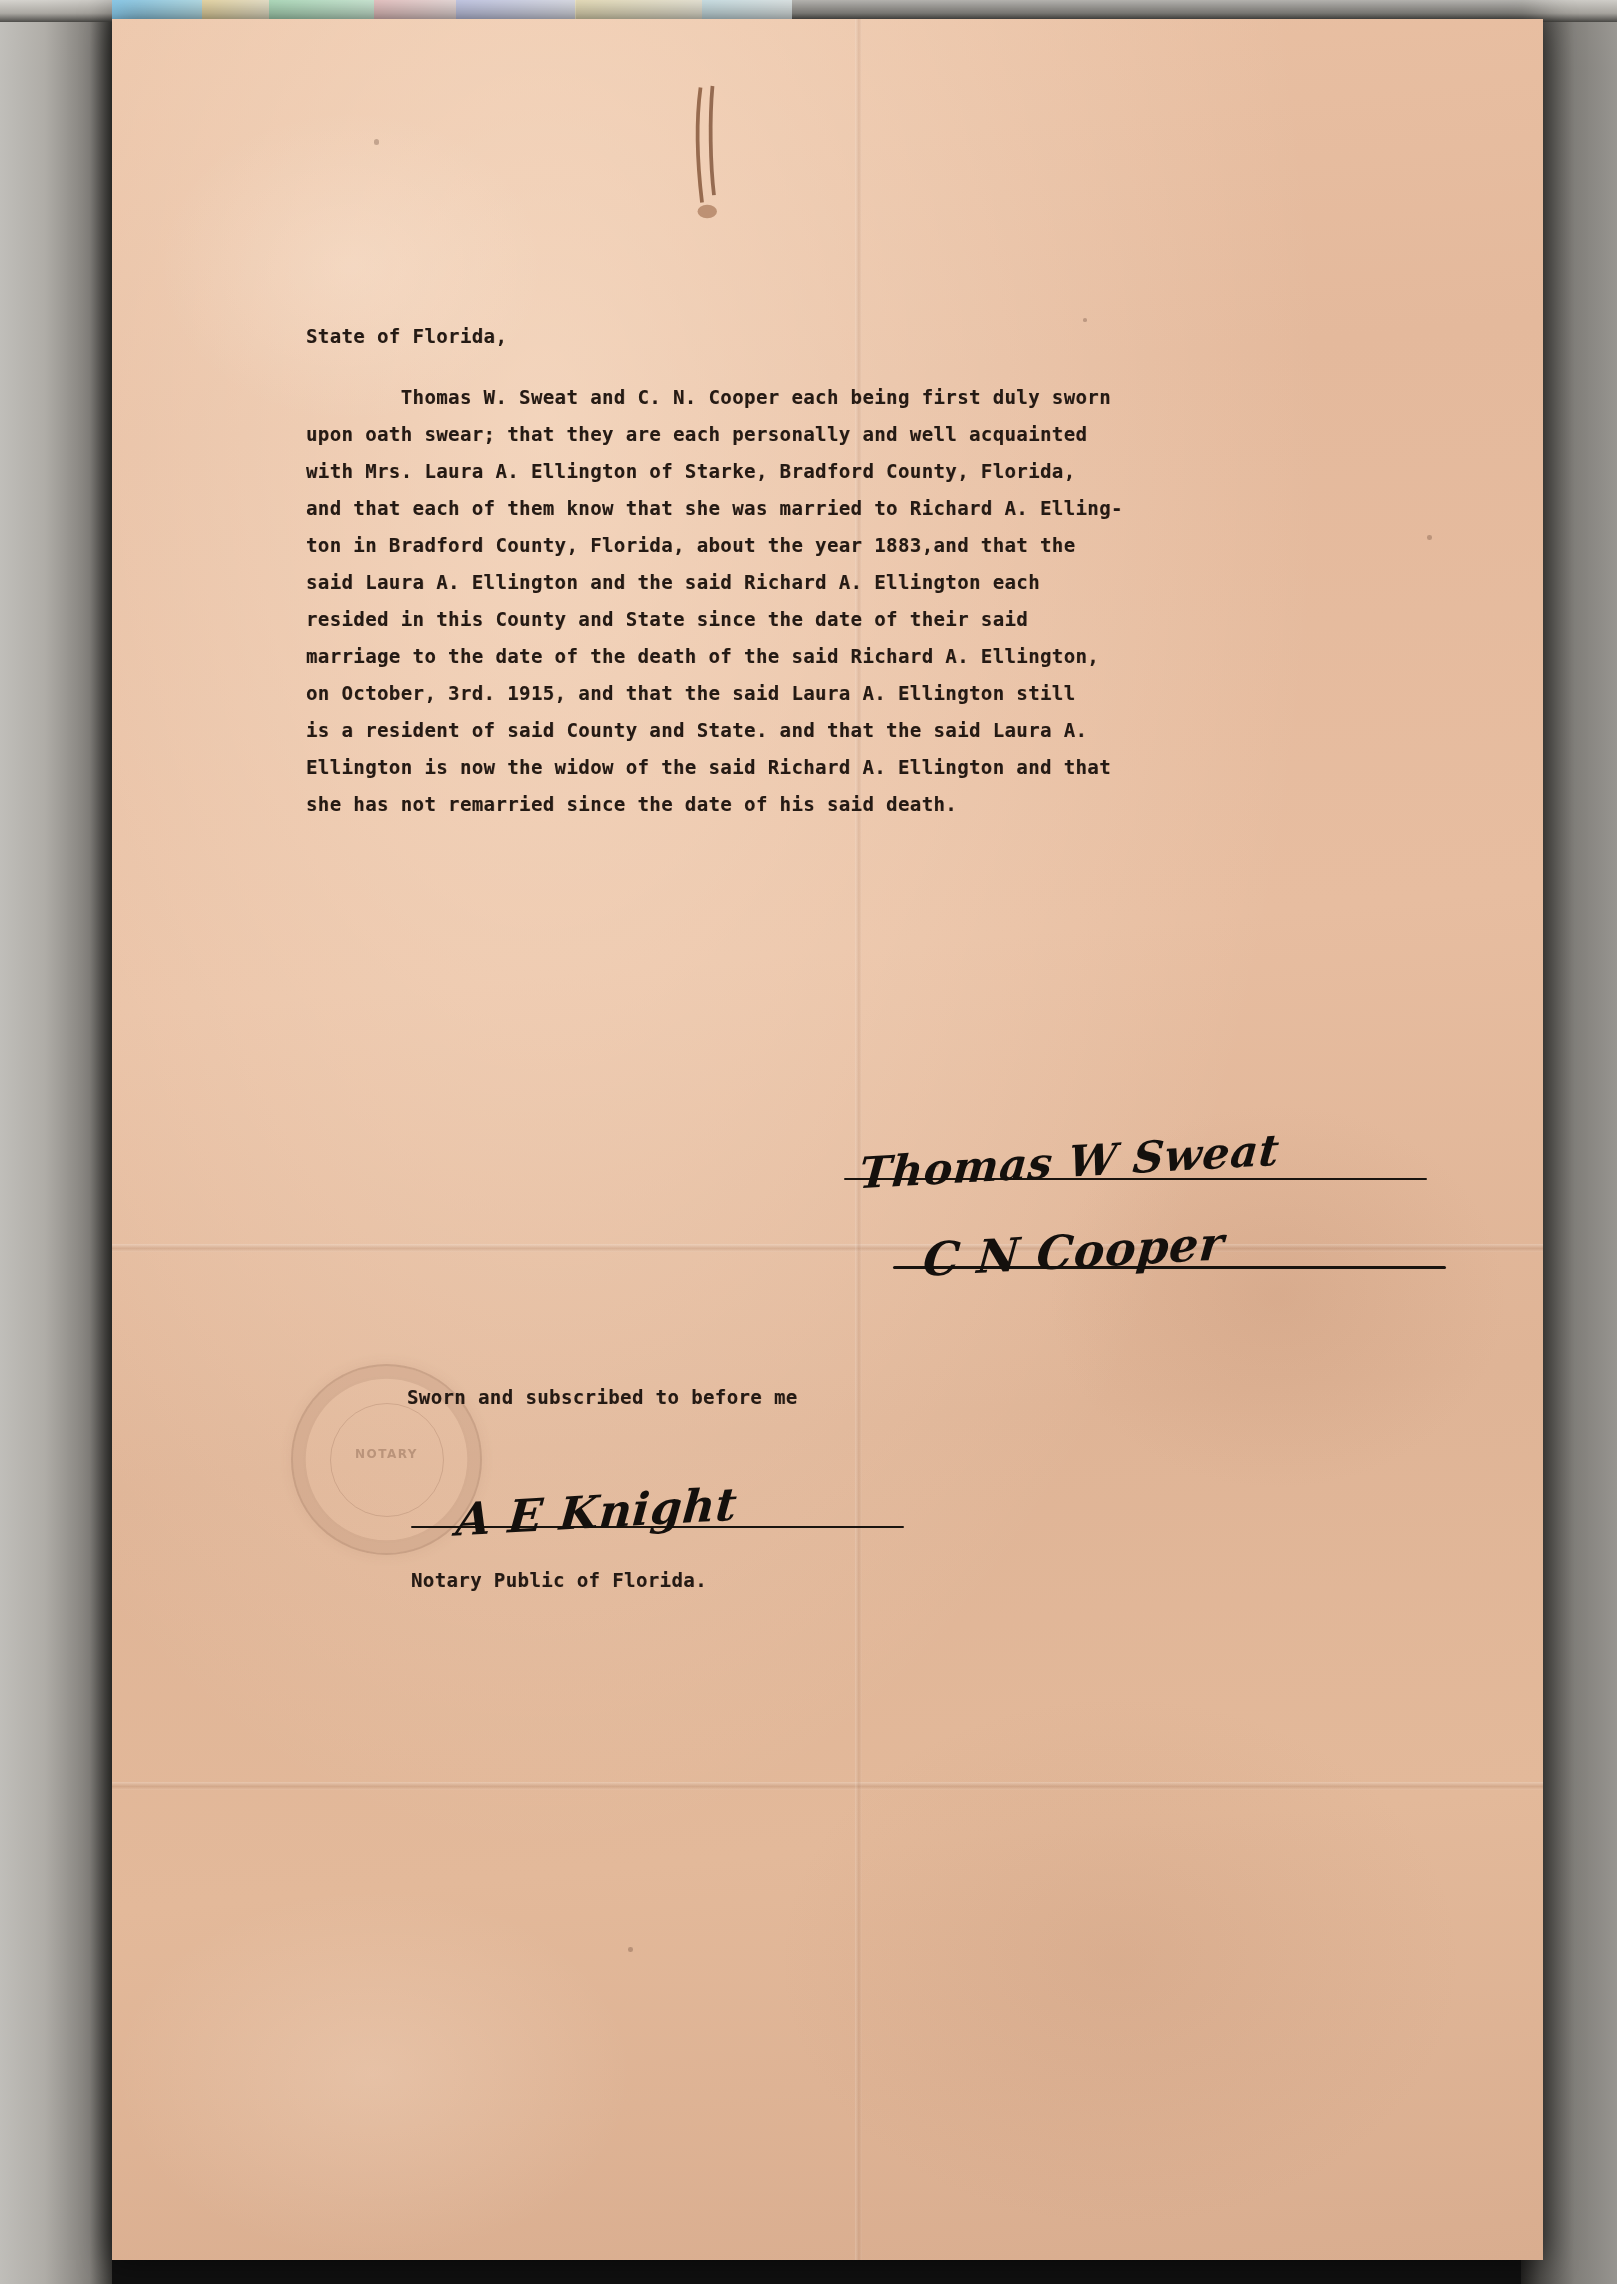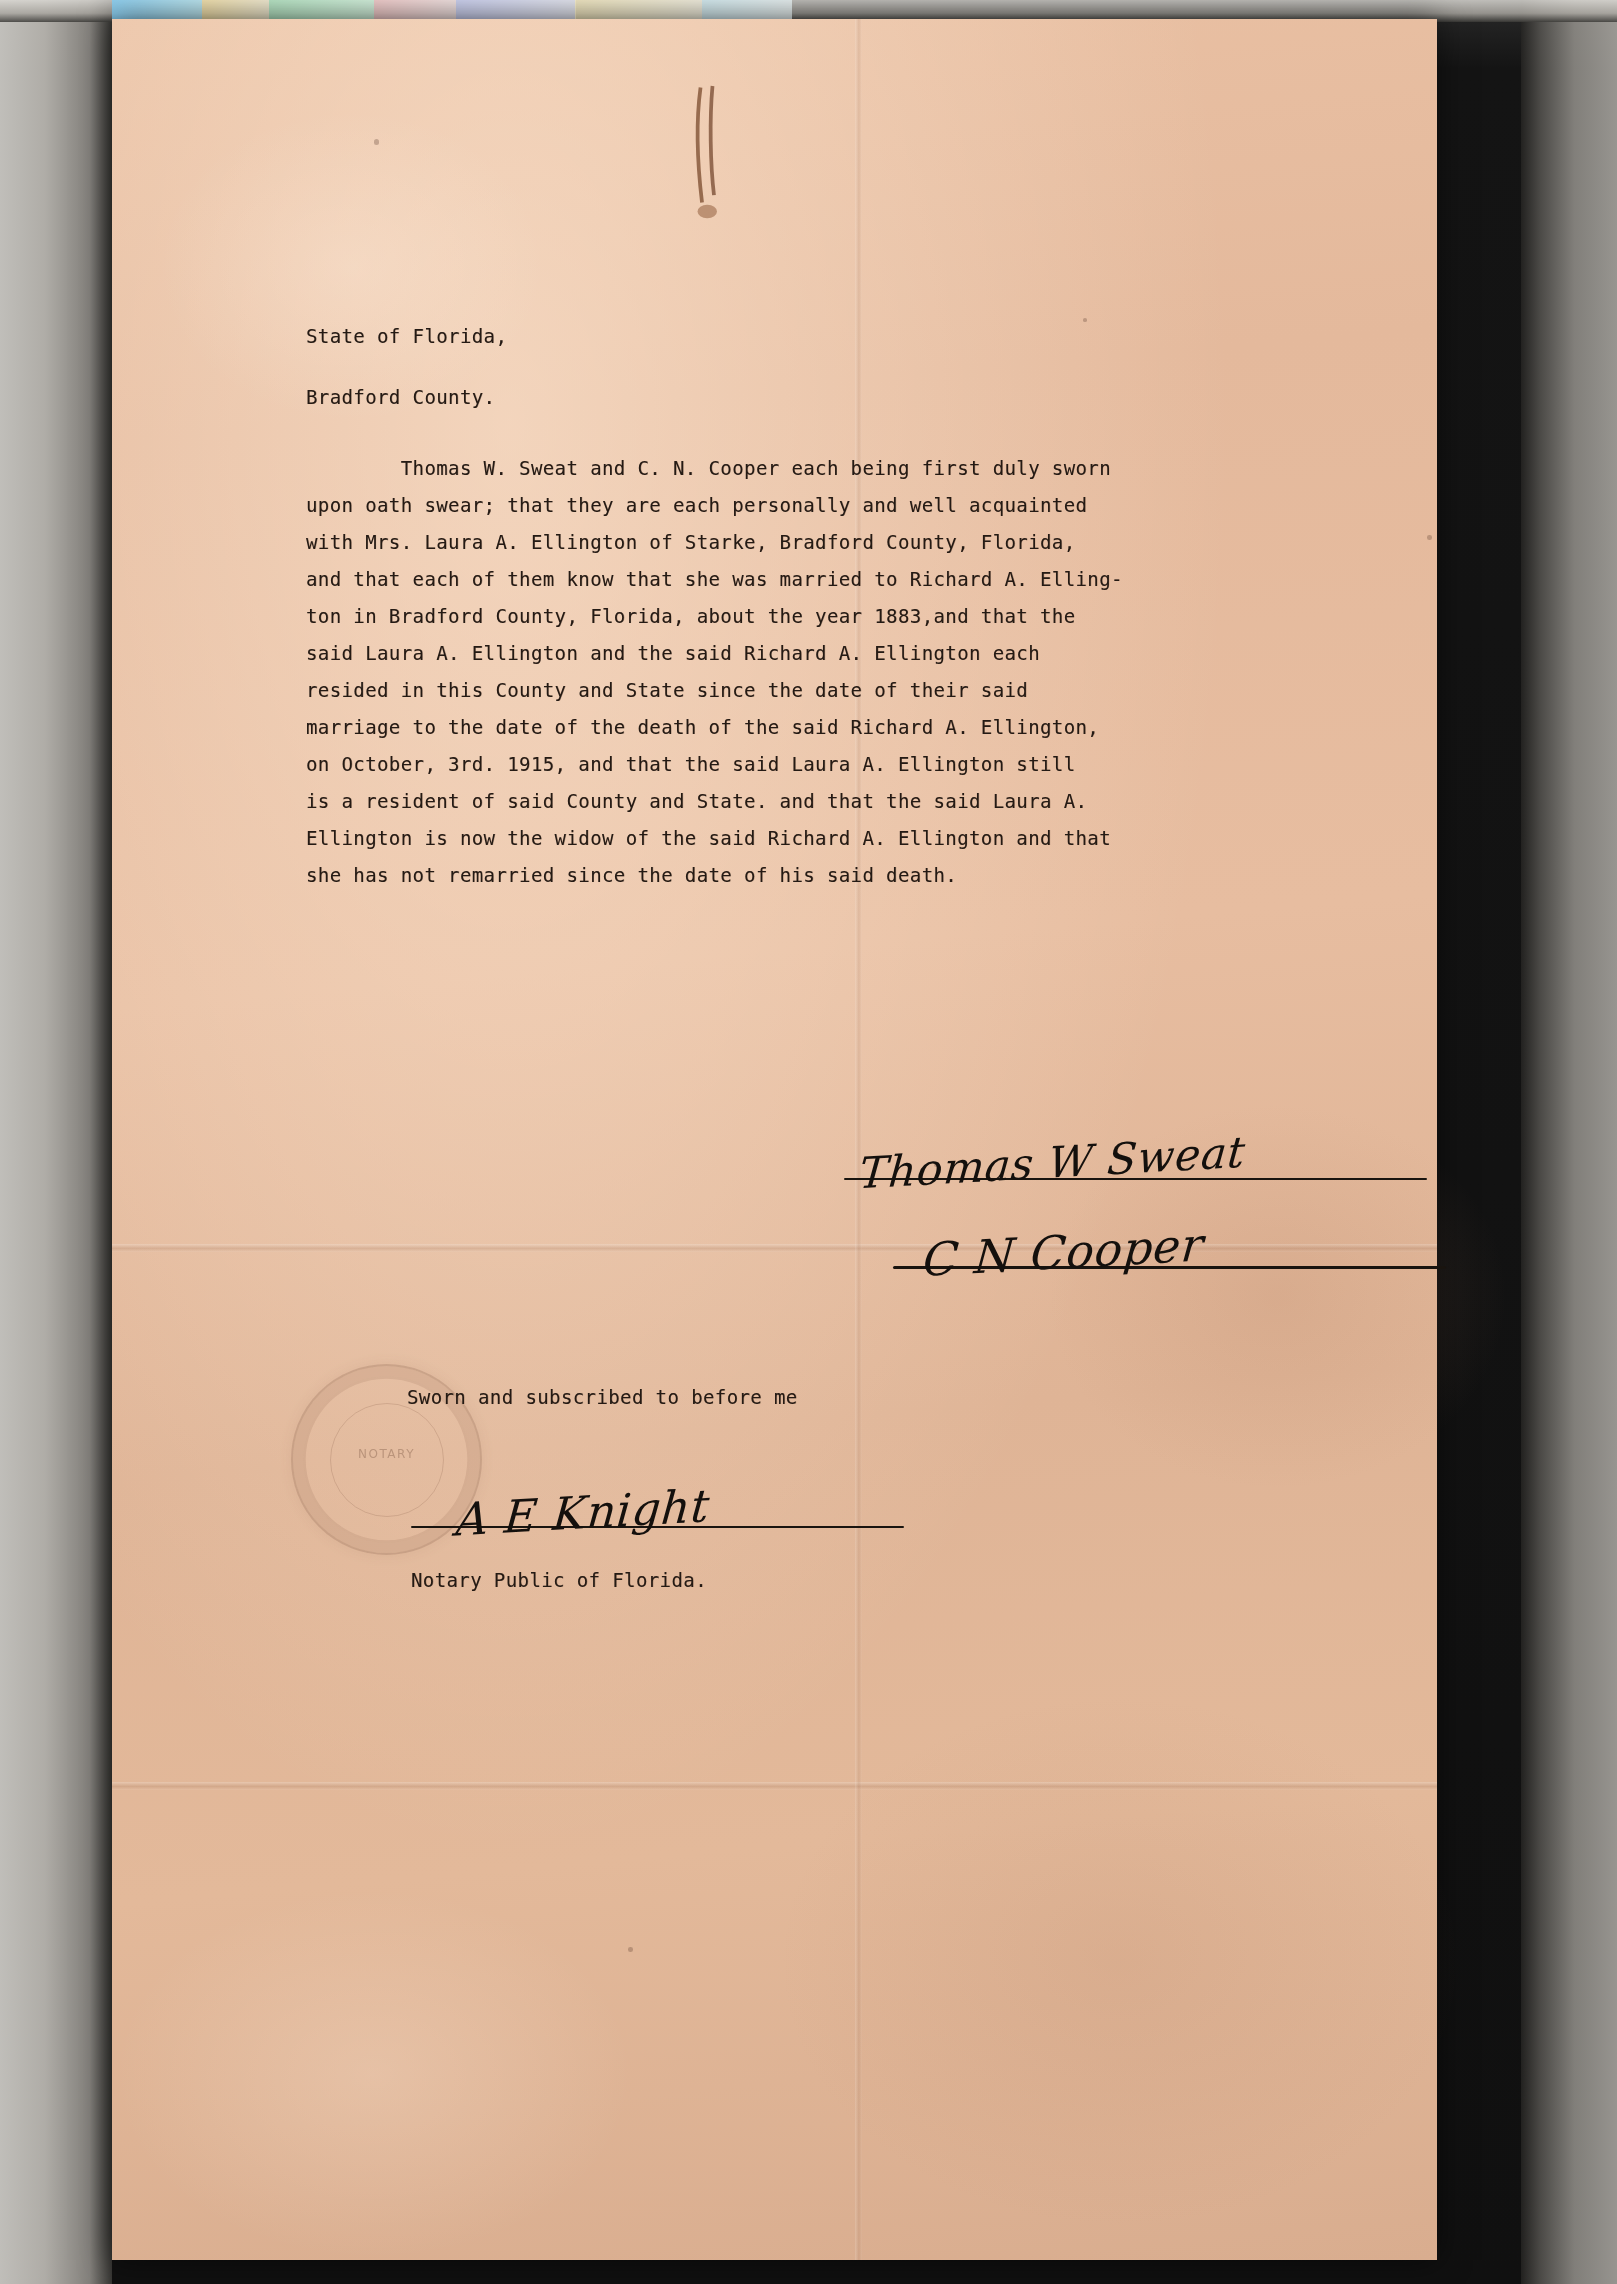--- a/index.html
+++ b/index.html
@@ -50,26 +50,27 @@
     top: 0;
     height: 19.4px;
     opacity: 0.75;
   }
 
   
   #document-page {
     position: absolute;
     left: 112px;
     top: 19.4px;
-    width: 1325px;
+    width: 1431px;
     height: 2241px;
     background:
       radial-gradient(ellipse at 30% 18%, rgba(255,235,215,0.55) 0%, rgba(255,235,215,0) 55%),
       linear-gradient(175deg, #e9c0a3 0%, #e4b99c 18%, #e7bda0 42%, #dfb496 62%, #e3b99a 80%, #d9ad8f 100%);
     box-shadow: 0 0 30px rgba(0,0,0,0.55);
+    font-weight: bold;
   }
   
   .mottle {
     position: absolute;
     border-radius: 50%;
     pointer-events: none;
   }
   
   .fold {
     position: absolute;
@@ -228,21 +229,20 @@
   </svg>
 
   <div class="speck" style="left:262px;top:120px;width:5.2px;height:5.2px;"></div>
   <div class="speck" style="left:1315px;top:516px;width:4.5px;height:4.5px;"></div>
   <div class="speck" style="left:822px;top:1143px;width:4.5px;height:4.5px;"></div>
   <div class="speck" style="left:516px;top:1928px;width:4.5px;height:4.5px;"></div>
   <div class="speck" style="left:971px;top:299px;width:3.7px;height:3.7px;"></div>
 
   <div id="typed-body">
     <div class="head-line">State of Florida,</div>
-    <div class="head-line" id="heading-county">Bradford County.</div>
 
     <div class="body-line">        Thomas W. Sweat and C. N. Cooper each being first duly sworn</div>
     <div class="body-line">upon oath swear; that they are each personally and well acquainted</div>
     <div class="body-line">with Mrs. Laura A. Ellington of Starke, Bradford County, Florida,</div>
     <div class="body-line">and that each of them know that she was married to Richard A. Elling-</div>
     <div class="body-line">ton in Bradford County, Florida, about the year 1883,and that the</div>
     <div class="body-line">said Laura A. Ellington and the said Richard A. Ellington each</div>
     <div class="body-line">resided in this County and State since the date of their said</div>
     <div class="body-line">marriage to the date of the death of the said Richard A. Ellington,</div>
     <div class="body-line">on October, 3rd. 1915, and that the said Laura A. Ellington still</div>

